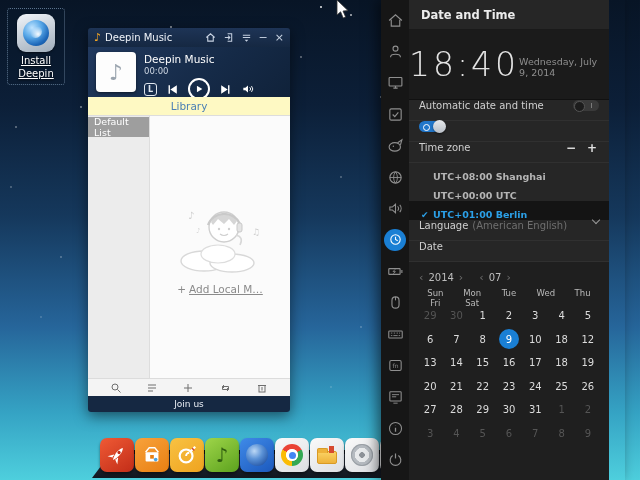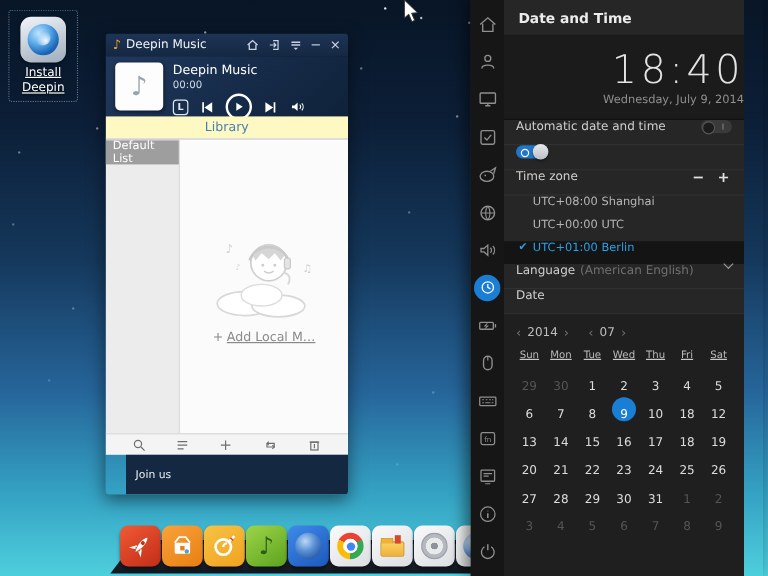--- a/index.html
+++ b/index.html
@@ -59,21 +59,21 @@
   .mw-tab { color:#4a7fb5; font-size:10.5px; }
   .mw-body { flex:1; display:flex; min-height:0; }
   .mw-side { width:62px; background:#ececec; border-right:1px solid #ddd; }
   .mw-playlist { margin-top:1px; height:20px; background:#9e9e9e; color:#fff; font-size:9.5px;
     display:flex; align-items:center; padding:0 6px; }
   .mw-main { flex:1; background:#fbfbfb; display:flex; flex-direction:column; align-items:center; justify-content:center; gap:6px; }
   .mw-add { color:#8a8a8a; font-size:10.5px; display:flex; align-items:center; gap:3px; cursor:pointer; }
   .mw-add .underline { text-decoration:underline; }
   .mw-toolbar { height:18px; background:#f4f4f4; border-top:1px solid #dcdcdc;
     display:flex; align-items:center; justify-content:space-around; padding:0 10px; }
-  .mw-footer { height:33px; background:#152842; display:flex; align-items:center; justify-content:flex-start; padding:0 8px;margin-left:17px; }
+  .mw-footer { height:16px; background:#152842; display:flex; align-items:center; justify-content:center; padding:0 8px; }
   .mw-footer span { color:#e8edf4; font-size:9px; }
 
   
   .dock { position:absolute; left:0; bottom:0; width:640px; height:48px; z-index:2; }
   .dock-base { position:absolute; left:88px; top:12px; }
   .dock-items { position:absolute; left:100px; top:6px; display:flex; gap:1px; }
   .dock-item { width:34px; height:34px; border-radius:7px; box-shadow:0 2px 3px rgba(0,0,0,.45);
     display:flex; align-items:center; justify-content:center; position:relative; overflow:hidden; }
   .dk-red { background:linear-gradient(145deg,#ef5a35,#c22d18); }
   .dk-orange { background:linear-gradient(145deg,#f8a23b,#e87f12); }
@@ -94,63 +94,63 @@
     background:radial-gradient(circle at 38% 32%,#bcd8f5 0%,#5b92d6 40%,#2a5cab 78%,#173f80 100%); }
   .folder { width:20px; height:13px; background:linear-gradient(180deg,#fad264,#eeb23a); border:1px solid #d99a24;
     border-radius:2px; position:relative; margin-top:4px; }
   .folder::before { content:""; position:absolute; left:-1px; top:-4px; width:9px; height:4px;
     background:#eeb23a; border:1px solid #d99a24; border-bottom:none; border-radius:2px 2px 0 0; }
   .folder::after { content:""; position:absolute; right:2px; top:-6px; width:5px; height:7px; background:#d6492f; }
   .disc { width:22px; height:22px; border-radius:50%; background:radial-gradient(circle,#8e9399 0 18%,#e8eaec 19% 45%,#b5bac0 46% 100%);
     box-shadow:inset 0 0 0 1px #9aa0a6; }
 
   
-  .panel { position:absolute; right:4px; top:0; width:244px; height:480px; z-index:5; display:flex;
+  .panel { position:absolute; right:15px; top:0; width:244px; height:480px; z-index:5; display:flex;
     box-shadow:-4px 0 12px rgba(0,0,0,.5); }
   .cc-sidebar { width:28px; background:#161616; display:flex; flex-direction:column; align-items:center;
     justify-content:space-between; padding:9px 0; }
   .cc-si { width:22px; height:22px; display:flex; align-items:center; justify-content:center; }
   .cc-si.active { background:#1a7fd4; border-radius:50%; }
   .cc-content { width:200px; background:#262626; color:#c8c8c8; display:flex; flex-direction:column; overflow:hidden; }
   .cc-header { height:30px; display:flex; align-items:center; padding:0 12px; color:#ececec; font-weight:bold;
     font-size:11.5px; border-bottom:1px solid #1a1a1a; }
-  .cc-clock { height:70px; background:#1b1b1b; display:flex; flex-direction:column; align-items:flex-end;
+  .cc-clock { height:70px; background:#1b1b1b; display:flex; flex-direction:row; align-items:center;
     justify-content:center; border-bottom:1px solid #111; }
   .cc-time { font-size:33px; color:#e3e3e3; letter-spacing:3px; line-height:1; font-weight:200; }
   .cc-date { font-size:9.5px; color:#8f8f8f; margin-top:4px; }
   .cc-row { height:21px; display:flex; align-items:flex-start; padding:0 10px; font-size:10px; color:#cfcfcf;
     border-bottom:1px solid #303030; }
   .cc-row .lbl { flex:1; }
   .muted { color:#6f6f6f; }
   .toggle { width:26px; height:11px; border-radius:6px; position:relative; cursor:pointer; }
   .toggle.off { background:#3a3a3a; }
   .toggle.off::before { content:""; position:absolute; left:1px; top:1px; width:9px; height:9px; border-radius:50%;
     background:#1c1c1c; border:1px solid #555; }
   .toggle.off::after { content:""; position:absolute; right:7px; top:3px; width:1px; height:5px; background:#7a7a7a; }
   .toggle.on { background:#2176c9; }
   .toggle.on::before { content:""; position:absolute; left:4px; top:2.5px; width:5px; height:5px; border-radius:50%;
     border:1.4px solid #fff; }
   .toggle.on::after { content:""; position:absolute; right:-1px; top:-1px; width:13px; height:13px; border-radius:50%;
     background:linear-gradient(180deg,#e7e9ec,#b9bfc7); box-shadow:0 1px 2px rgba(0,0,0,.5); }
   .pm-btn { width:14px; height:12px; display:flex; align-items:center; justify-content:center; color:#e0e0e0;
     font-size:12px; font-weight:bold; margin-left:7px; cursor:pointer; line-height:1; }
-  .tz { height:19px; display:flex; align-items:flex-start; font-size:9.5px; color:#b5b5b5; padding-left:12px;
-    cursor:pointer; }
+  .tz { height:19px; display:flex; align-items:flex-end; font-size:9.5px; color:#b5b5b5; padding-left:12px;
+    cursor:pointer;font-weight:bold; }
   .tz .tz-check { width:12px; color:#2ba0e8; font-size:9px; }
   .tz-sel { background:#141414; color:#2ba0e8; }
   .chev { width:6px; height:6px; border-right:1.4px solid #9a9a9a; border-bottom:1.4px solid #9a9a9a;
     transform:rotate(45deg); margin-left:8px; margin-top:-3px; }
   .cc-cal { flex:1; background:#1f1f1f; padding:4px 8px 0; }
   .cal-sel { display:flex; align-items:center; gap:5px; height:22px; font-size:10px; color:#bdbdbd; padding-left:2px; }
   .cal-sel .cs-arrow { color:#6f6f6f; font-size:11px; cursor:pointer; }
   .cal-sel .gap { width:6px; }
-  .cal-head { display:grid; grid-template-columns:repeat(7,1fr); height:16px;text-decoration:underline; }
+  .cal-head { display:grid; grid-template-columns:repeat(5,1fr); height:16px; }
   .cal-h { font-size:8.5px; color:#b9b9b9; display:flex; align-items:center; justify-content:center; }
   .cal-grid { display:grid; grid-template-columns:repeat(7,1fr); grid-auto-rows:23.5px; }
-  .cal-d { font-size:10px; color:#dcdcdc; display:flex; align-items:flex-end; justify-content:center; cursor:pointer; }
+  .cal-d { font-size:10px; color:#dcdcdc; display:flex; align-items:center; justify-content:center; cursor:pointer; }
   .cal-d.mut { color:#555; }
   .cal-d.sel { position:relative; color:#fff; }
   .cal-d.sel::before { content:""; position:absolute; width:20px; height:20px; border-radius:50%; background:#1a7fd4; z-index:0; }
   .cal-d.sel span,{ position:relative; }
   .cal-d i { font-style:normal; position:relative; z-index:1; }
 
   .cursor { position:absolute; left:336px; top:0; z-index:9; }
   svg { overflow:visible; }
 </style>
 </head>

